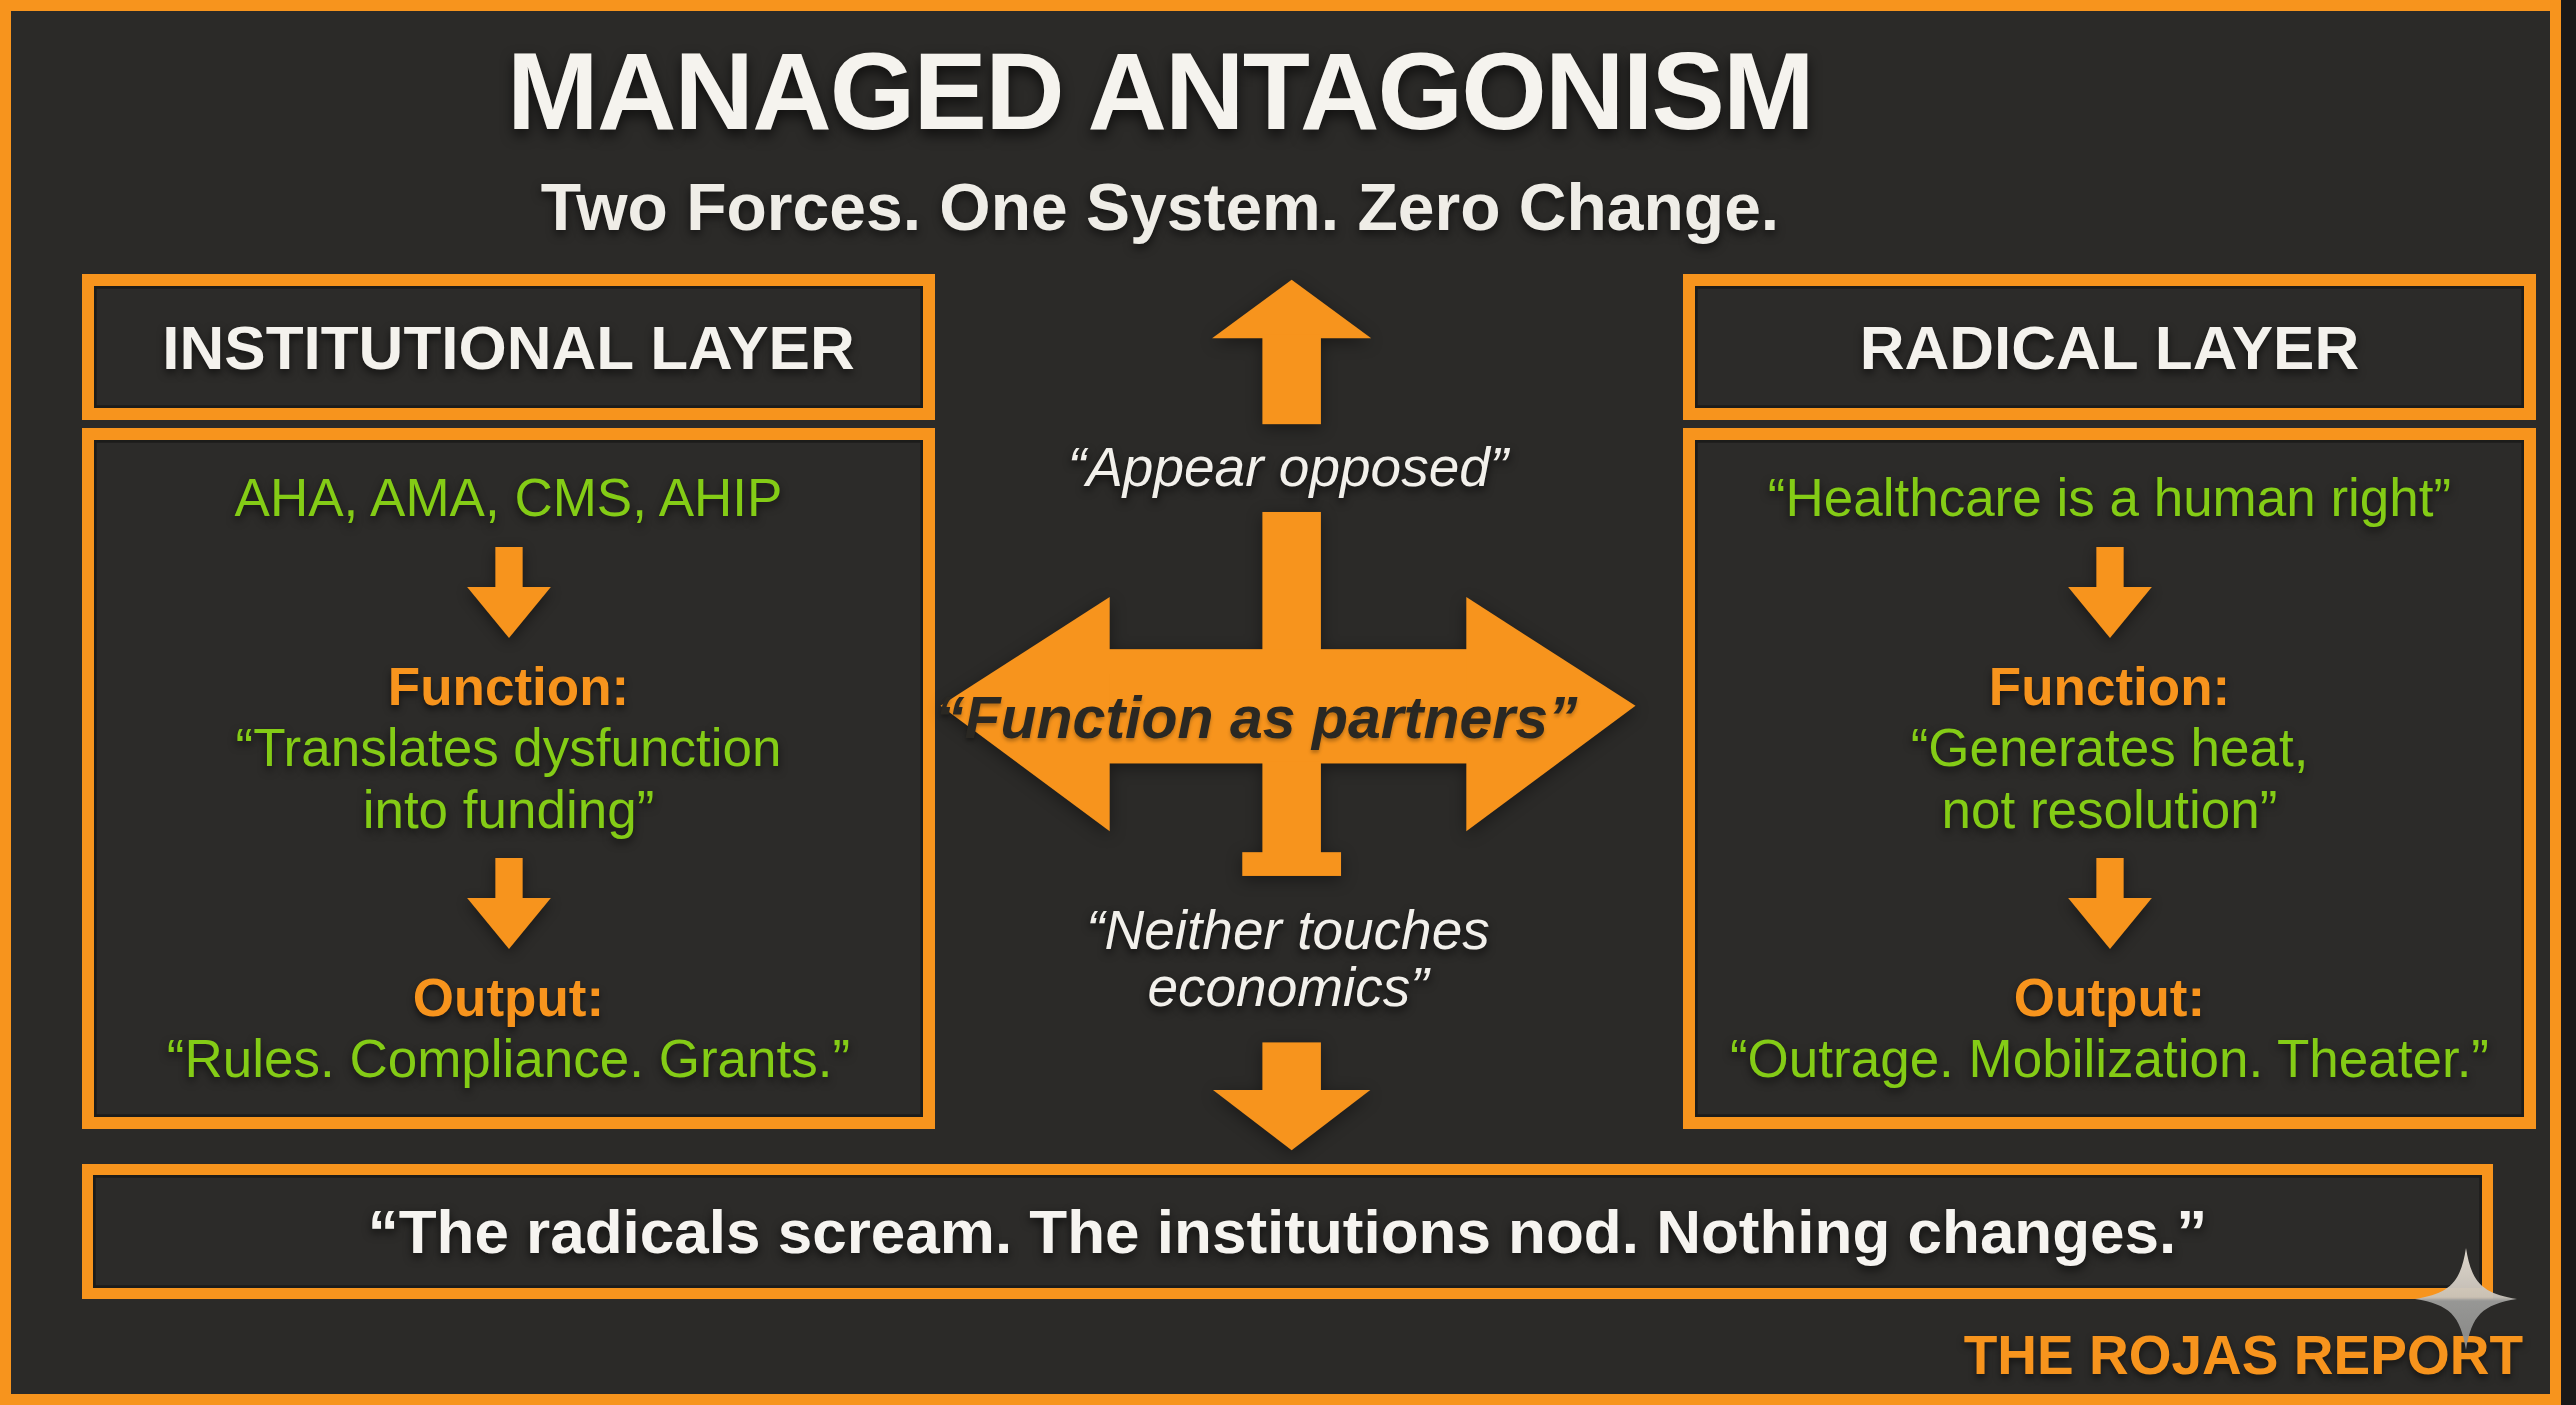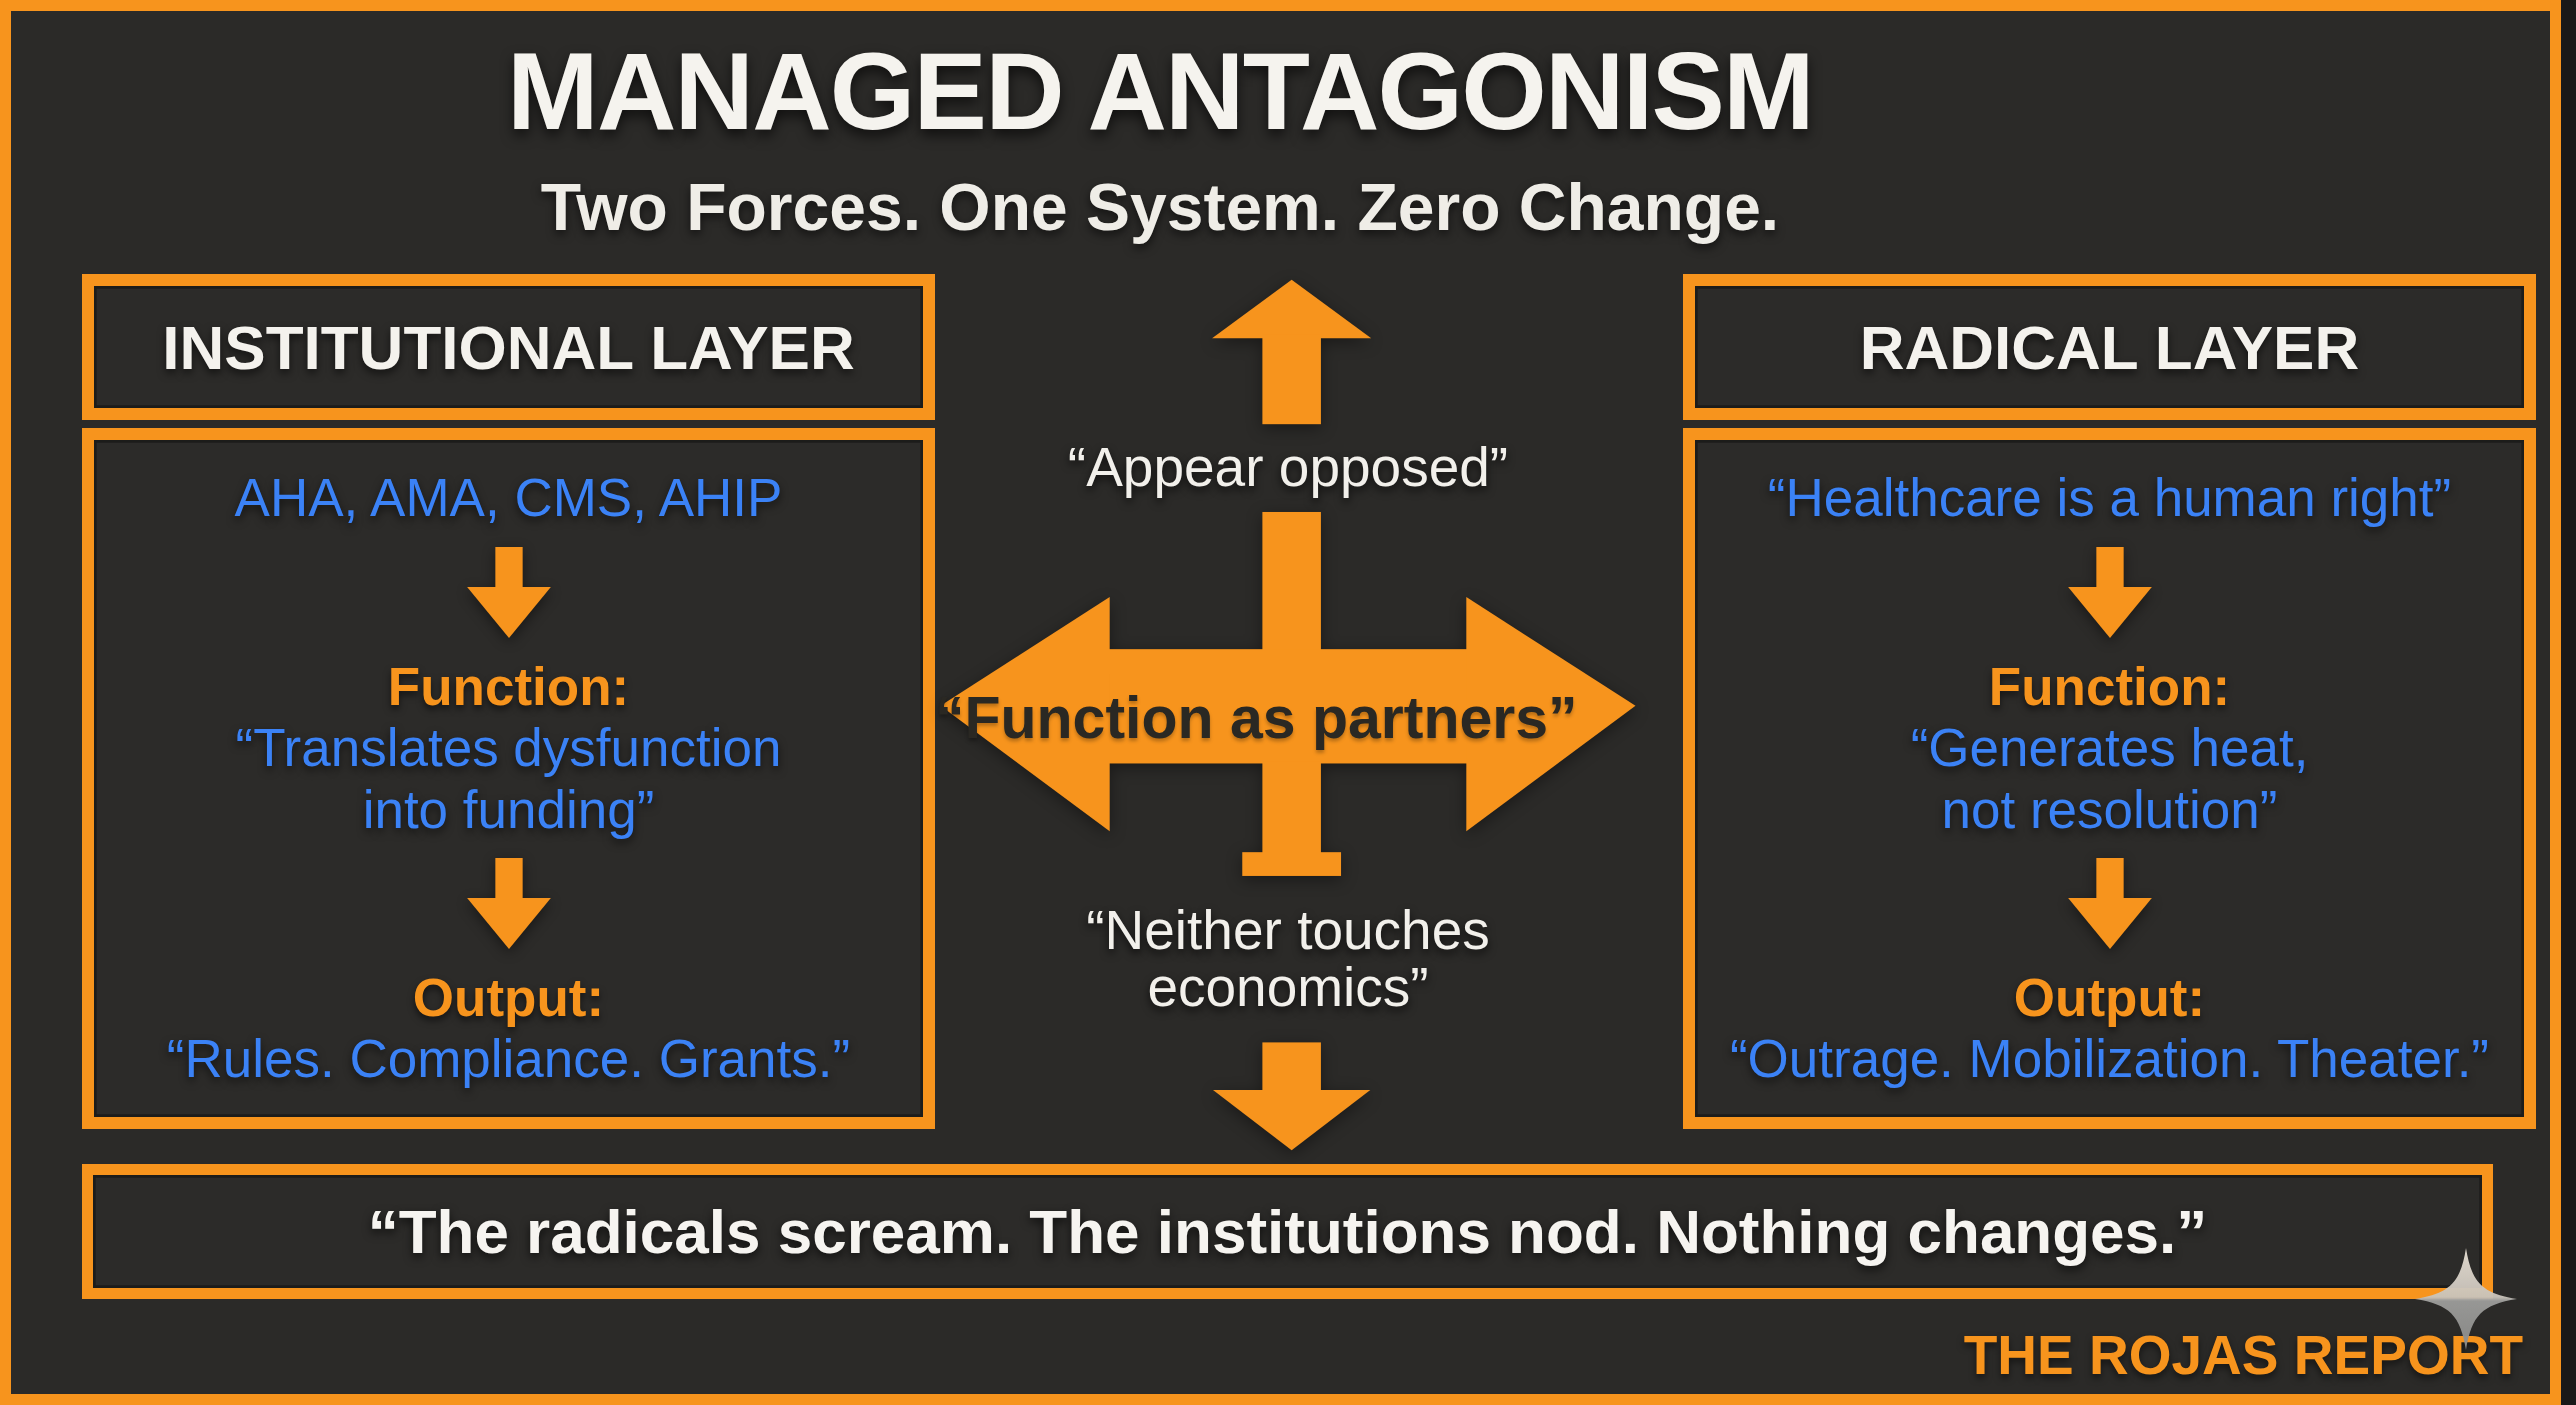--- a/index.html
+++ b/index.html
@@ -48,30 +48,30 @@
   }
   .panel-hdr-label{
     font-size:62px; font-weight:700; letter-spacing:0px; color:#F4F2ED;
     text-shadow:0 3.7px 8.2px rgba(0,0,0,.6);
   }
   .panel-bdy{
     height:701px; border:12.8px solid var(--accent); background:var(--panel);
     display:flex; flex-direction:column; align-items:center; justify-content:space-evenly;
     padding:9.1px 16.5px; box-shadow:inset 0 0 0 2.7px rgba(0,0,0,.35);
   }
-  .body-text{font-size:53px; font-weight:400; color:#3b82f6; text-align:center;
+  .body-text{font-size:53px; font-weight:400; color:#84cc16; text-align:center;
     line-height:1.16; text-shadow:0 3.7px 8.2px rgba(0,0,0,.6);}
   .accent-label{font-size:53px; font-weight:700; color:var(--accent); text-align:center;
     text-shadow:0 3.7px 7.3px rgba(0,0,0,.55);}
   .stack{display:flex; flex-direction:column; align-items:center;}
 
   .mini-arrow{color:var(--accent); filter:drop-shadow(0 4.6px 6.4px rgba(0,0,0,.45));}
 
   
-  .center-cross{position:absolute; left:935px; top:276px; width:706px; height:878px;}
+  .center-cross{position:absolute; left:935px; top:276px; width:706px; height:878px;font-style:italic;}
   .cross-svg{position:absolute; left:0; top:0; color:var(--accent);
     filter:drop-shadow(0 4.6px 8.2px rgba(0,0,0,.4));}
   .cross-label{
     position:absolute; left:0; width:100%; text-align:center;
     font-size:55px; font-weight:500; color:#F2F0EB;
     text-shadow:0 3.7px 8.2px rgba(0,0,0,.7); line-height:1.05;
   }
   .cross-label.top{top:163px;}
   .cross-label.bottom{top:626px; line-height:57px;}
   .band-label{

